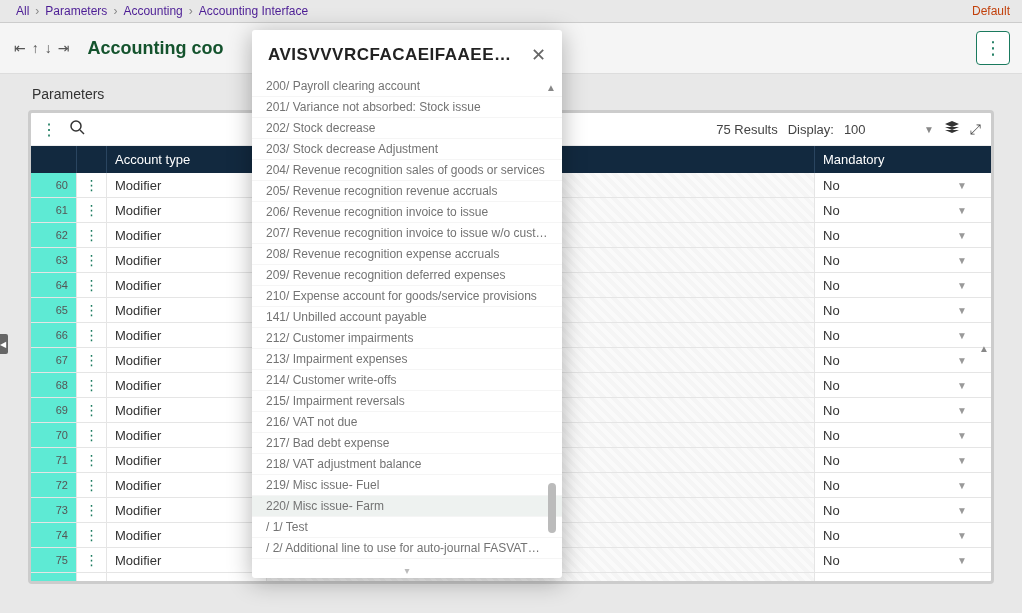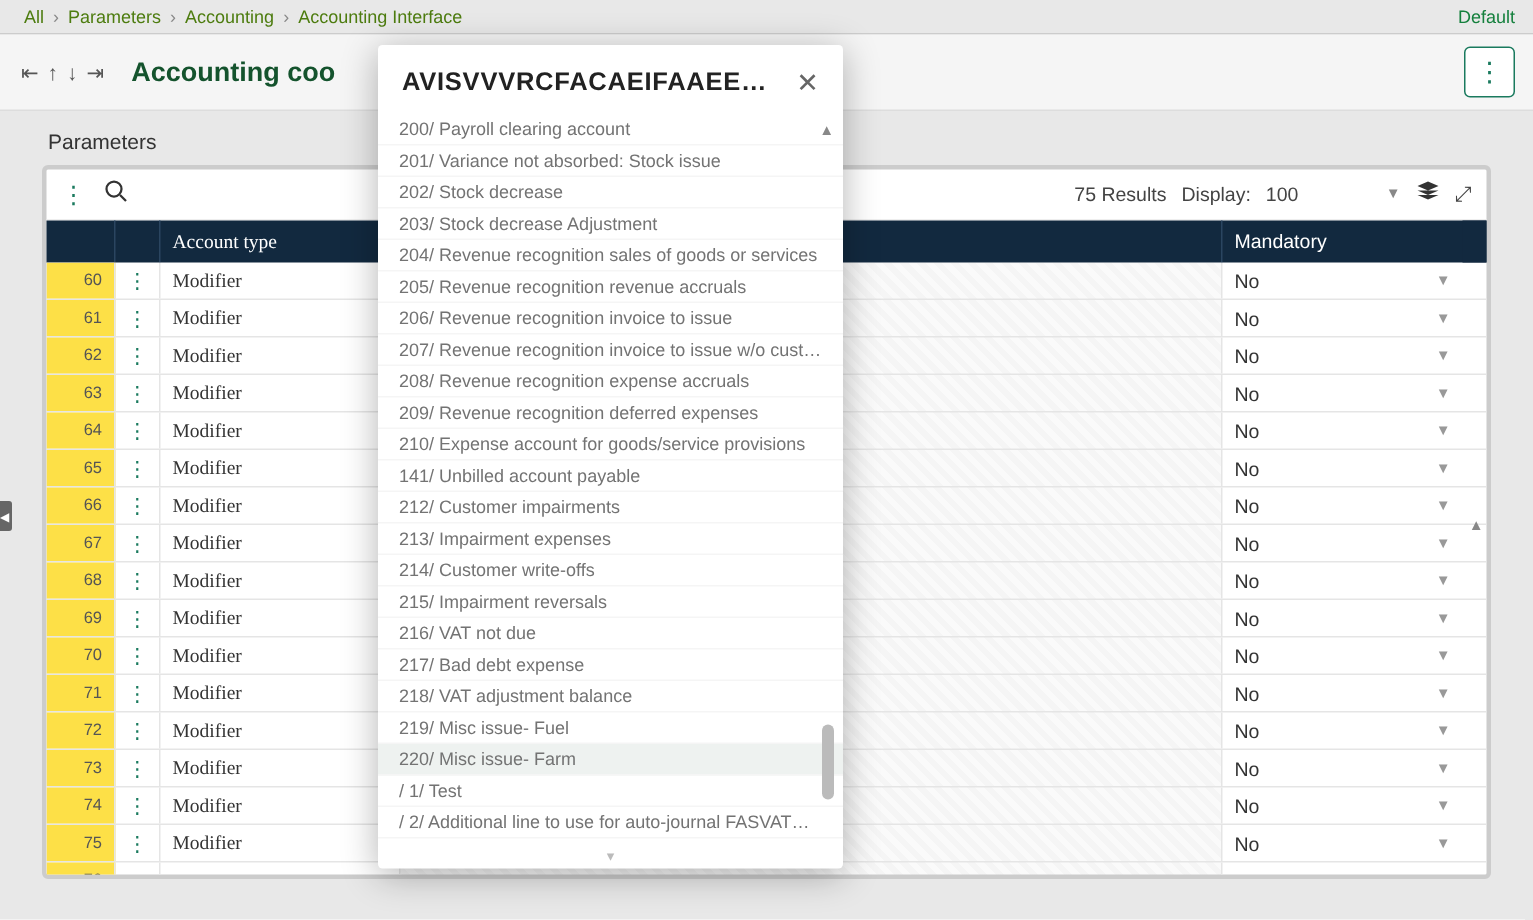--- a/index.html
+++ b/index.html
@@ -1,21 +1,21 @@
 <!DOCTYPE html>
 <html><head>
 <meta charset="utf-8">
 <style>
 * { box-sizing: border-box; margin: 0; padding: 0; }
 body { font-family: Arial, sans-serif; font-size: 13px; background: #e8e8e8; width: 1022px; height: 613px; overflow: hidden; position: relative; color: #333; }
 
 .breadcrumb { display: flex; align-items: center; padding: 4px 12px; background: #e8e8e8; border-bottom: 1px solid #ccc; font-size: 12px; }
-.breadcrumb a { color: #4d7c0f; text-decoration: none; padding: 0 4px; }
+.breadcrumb a { color: #4c1d95; text-decoration: none; padding: 0 4px; }
 .breadcrumb span.sep { color: #888; padding: 0 2px; }
-.breadcrumb .right { margin-left: auto; color: #15803d; }
+.breadcrumb .right { margin-left: auto; color: #c2410c; }
 
 .title-bar { display: flex; align-items: center; padding: 8px 12px; background: #f5f5f5; border-bottom: 1px solid #ddd; }
 .title-bar .nav-icons { display: flex; gap: 2px; margin-right: 16px; }
 .title-bar .nav-icons span { color: #555; font-size: 14px; cursor: default; padding: 2px; }
 .title-bar h1 { font-size: 18px; font-weight: bold; color: #14532d; }
 .title-bar .right-icons { margin-left: auto; }
 .more-btn { border: 1px solid #1a7a5e; border-radius: 4px; width: 34px; height: 34px; display: flex; align-items: center; justify-content: center; color: #1a7a5e; background: white; font-size: 18px; }
 
 .main-area { padding: 12px 28px; position: relative; }
 .panel-title { font-size: 14px; color: #333; margin-bottom: 8px; padding-left: 4px; }
@@ -29,29 +29,29 @@
 .toolbar .right { margin-left: auto; display: flex; align-items: center; gap: 10px; color: #444; font-size: 13px; }
 .toolbar .disp-val { min-width: 70px; text-align: left; }
 .toolbar .caret { color: #888; font-size: 10px; }
 .toolbar .layers { font-size: 14px; }
 .toolbar .expand { font-size: 14px; }
 
 .grid-head { display: flex; background: #12293f; color: #fff; font-size: 13px; }
 .grid-head .col { padding: 6px 8px; border-right: 1px solid #2a4560; }
 .col-num { width: 46px; text-align: right; }
 .col-menu { width: 30px; }
-.col-type { width: 160px; font-family: Liberation Serif, serif; }
+.col-type { width: 160px; }
 .col-desc { flex: 1; }
 .col-mand { width: 160px; border-right: none !important; }
 .col-scroll { width: 16px; background: #12293f; }
 
 .grid-body { height: 408px; overflow: hidden; position: relative; }
 .grid-row { display: flex; align-items: stretch; border-bottom: 1px solid #e5e5e5; height: 25px; }
 .grid-row .cell { padding: 4px 8px; border-right: 1px solid #e5e5e5; display: flex; align-items: center; overflow: hidden; white-space: nowrap; }
-.cell.col-num { background: #fde047; justify-content: flex-end; color: #555; font-size: 11px; }
+.cell.col-num { background: #5eead4; justify-content: flex-end; color: #555; font-size: 11px; }
 .cell.col-menu { color: #1a7a5e; justify-content: center; font-size: 14px; }
 .cell.col-mand { justify-content: space-between; }
 .cell.col-mand .cv { color: #999; font-size: 10px; }
 .cell.col-desc { background: repeating-linear-gradient(45deg, rgba(0,0,0,0.02), rgba(0,0,0,0.02) 4px, rgba(0,0,0,0.04) 4px, rgba(0,0,0,0.04) 8px); }
 
 .grid-scroll-v { position: absolute; right: 2px; top: 170px; width: 10px; height: 408px; }
 .grid-scroll-up { position: absolute; right: 0; top: 0; font-size: 10px; color: #888; }
 
 
 .popup-overlay { position: absolute; left: 252px; top: 30px; width: 310px; background: #fff; box-shadow: 0 4px 24px rgba(0,0,0,0.3); border-radius: 3px; z-index: 100; }

